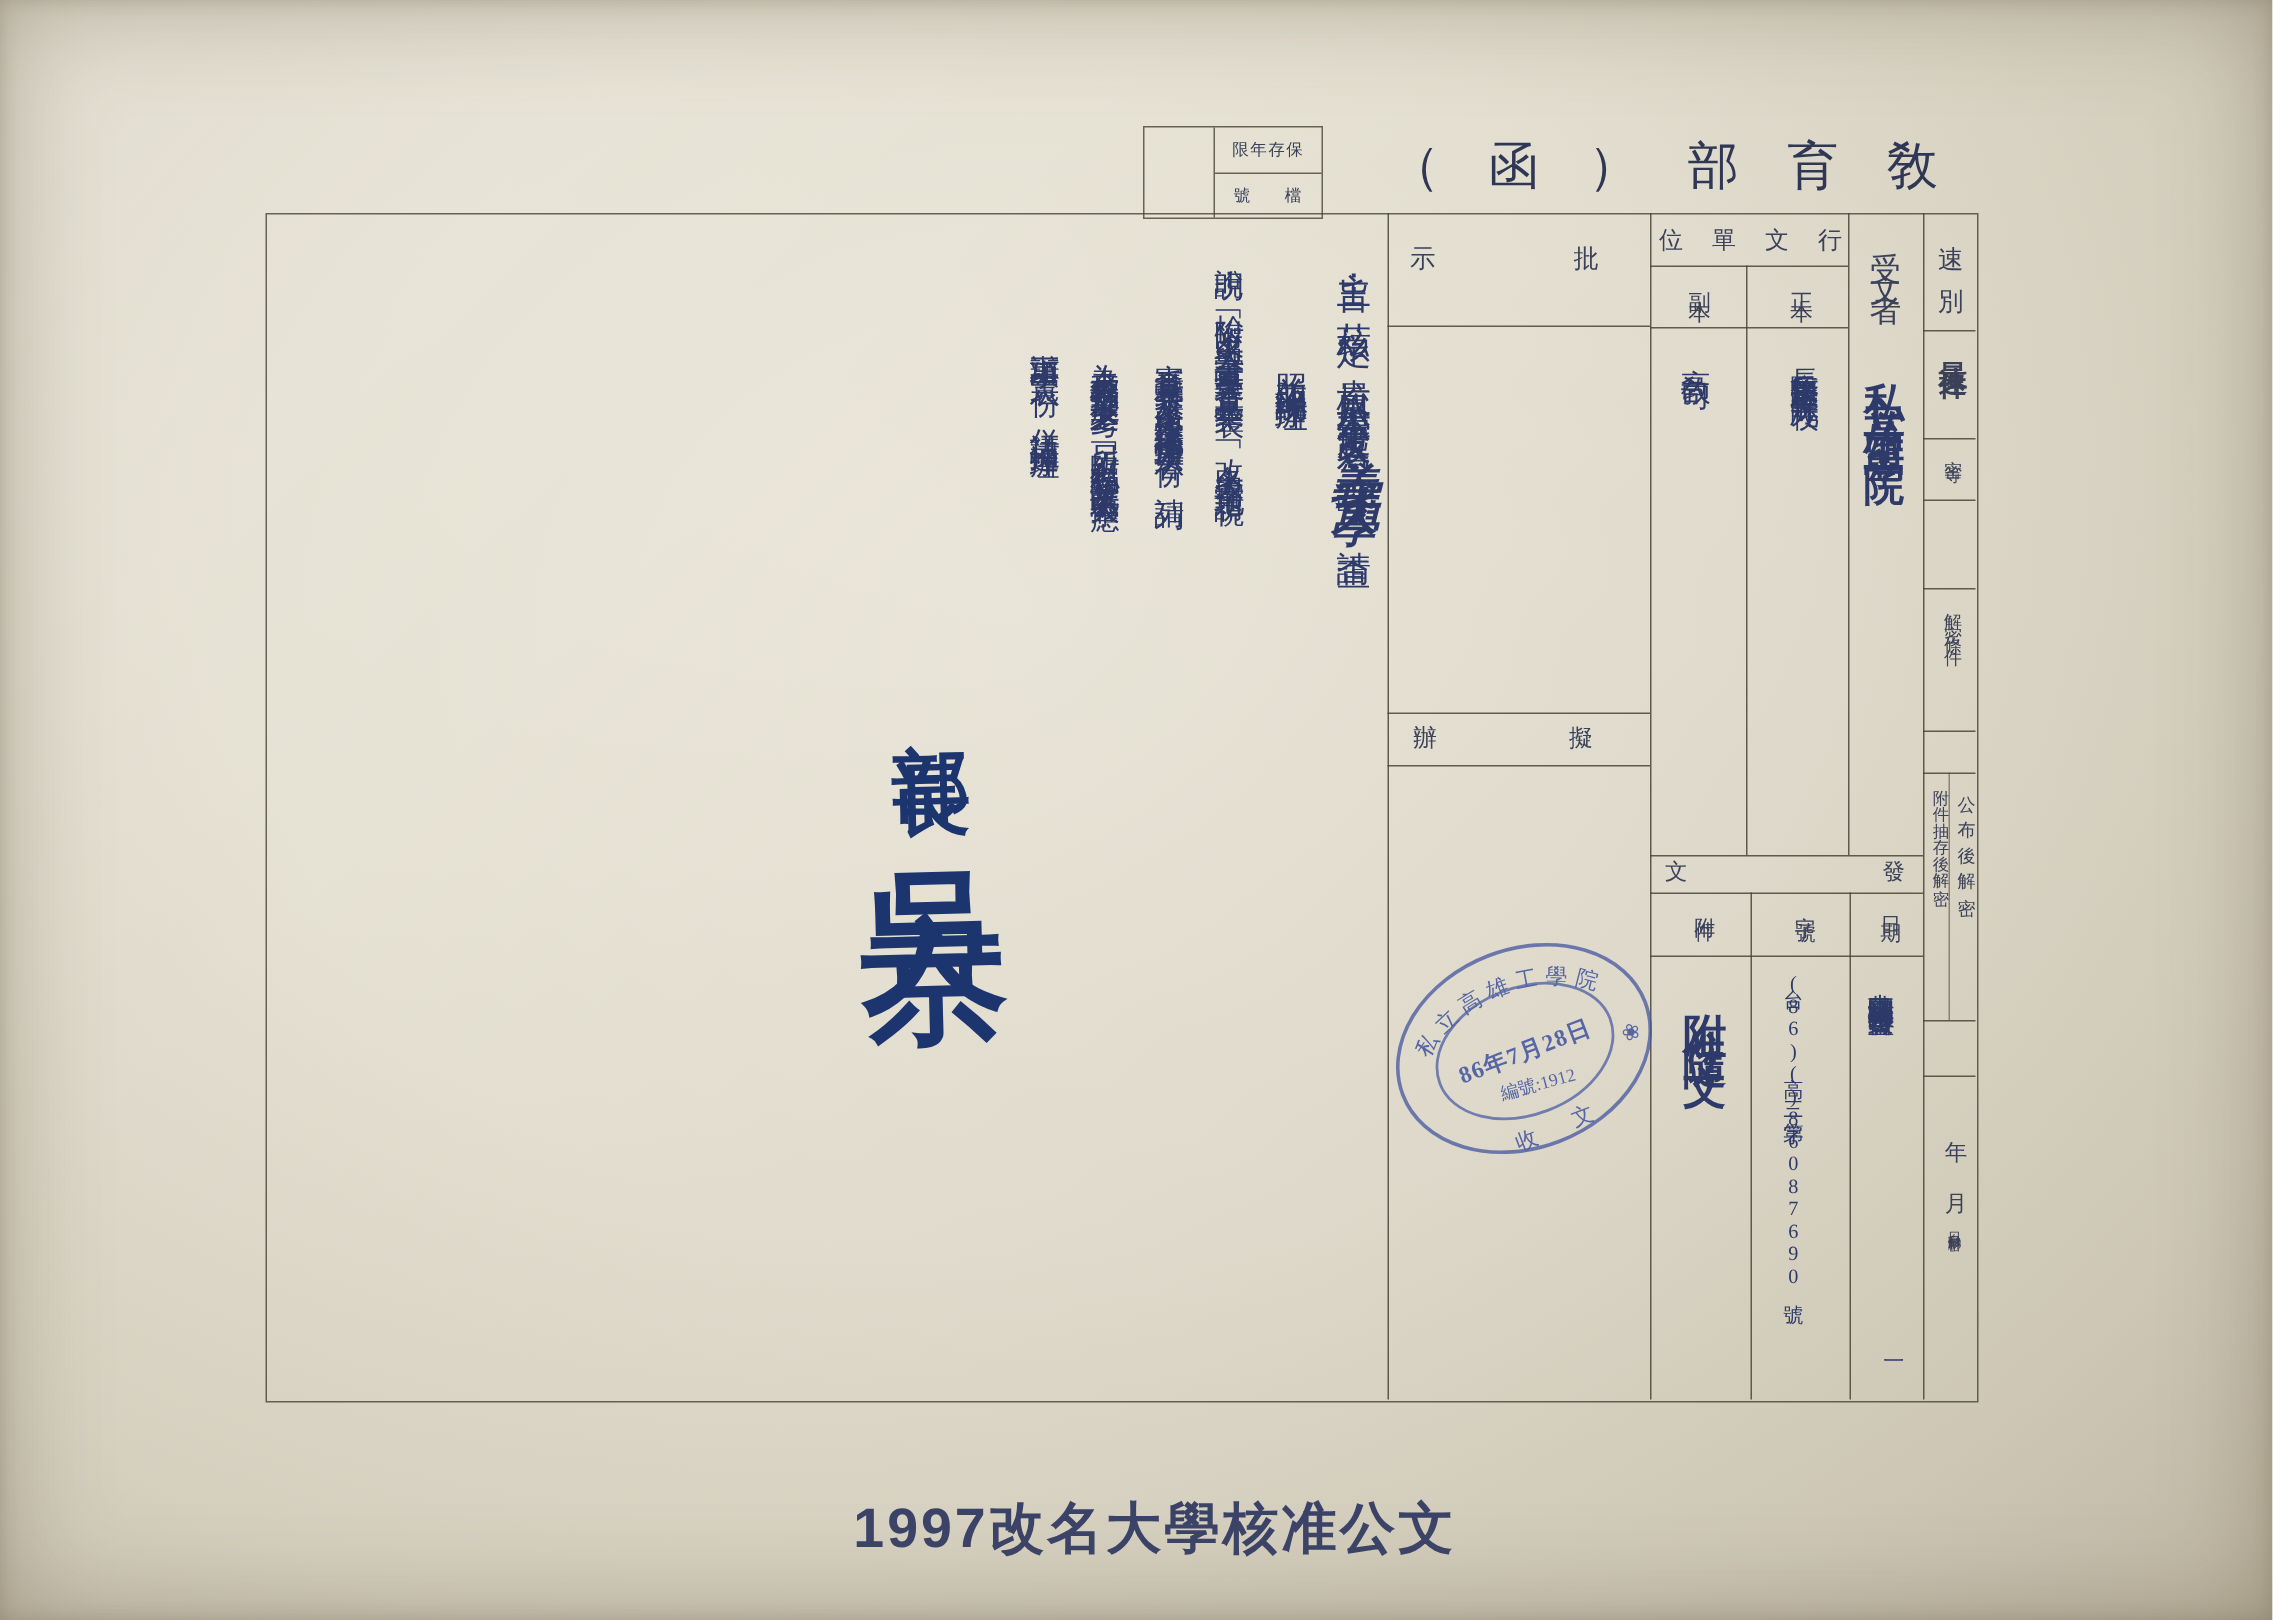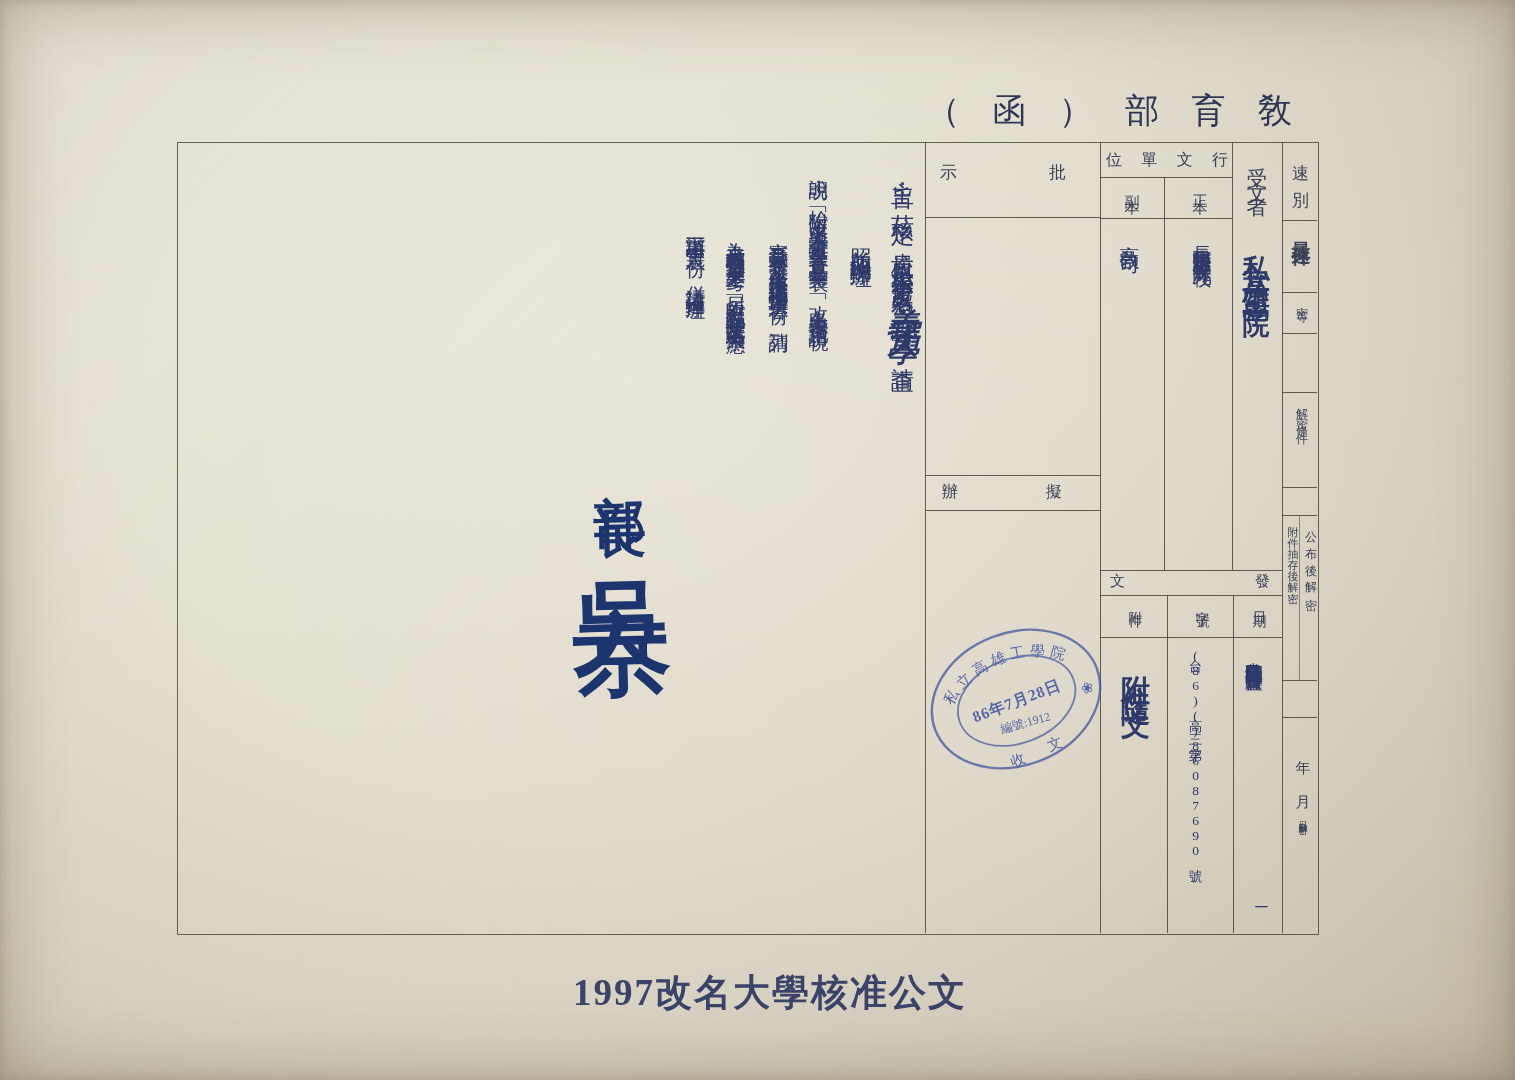--- a/index.html
+++ b/index.html
@@ -19,22 +19,22 @@
   .htext{position:absolute; font-family:"Liberation Serif", serif; white-space:pre;}
   .print{color:#3b4158;}
   .hand{color:#2d3a6a;}
   .flexbetween{display:flex; justify-content:space-between; align-items:center;}
   .school{font-size:31px; font-style:italic; letter-spacing:9px; font-weight:600;}
   .sig{color:#1c356f; font-weight:700; transform:rotate(-1.5deg);}
   .sig .t{font-size:52px; letter-spacing:16px;}
   .sig .n1{font-size:98px; margin-top:20px;}
   .sig .n2{font-size:90px; margin-top:28px;}
   .stampwrap{position:absolute; left:924px; top:616px; width:184px; height:166px; transform:rotate(-21deg); opacity:.88;}
-  .caption{position:absolute; left:470px; top:968px; width:600px; text-align:center;
-    font-size:37px; font-weight:600; letter-spacing:2px; color:#3b4468; font-family:Liberation Serif, serif;}
+  .caption{position:absolute; left:470px; top:994px; width:600px; text-align:center;
+    font-size:37px; font-weight:600; letter-spacing:2px; color:#3b4468; font-family:Liberation Sans, sans-serif;}
   .tablebox{position:absolute; left:177px; top:142px; width:1140px; height:791px; border:1.3px solid rgba(70,66,52,.8);}
   .filebox{position:absolute; left:762px; top:84px; width:118px; height:60px; border:1px solid rgba(70,66,52,.8); display:flex;}
   .filebox .l{width:46px; border-right:1px solid rgba(70,66,52,.8);}
   .filebox .r{flex:1; display:flex; flex-direction:column;}
   .filebox .r div{flex:1; display:flex; align-items:center; justify-content:center; font-size:11px; color:#3b4158; letter-spacing:1px;}
   .filebox .r .top{border-bottom:1px solid rgba(70,66,52,.8);}
 </style>
 </head>
 <body>
 
@@ -43,20 +43,31 @@
 
   <div class="htext flexbetween" style="left:926px; top:88px; width:366px; font-size:34px; color:#2f3754;">
     <span>（</span>
     <span>函</span>
     <span>）</span>
     <span>部</span>
     <span>育</span>
     <span>敎</span>
   </div>
 
+  <div class="filebox">
+    <div class="l"></div>
+    <div class="r">
+      <div class="top">限年存保</div>
+      <div>
+        <span>號</span>
+        <span style="width:22px"></span>
+        <span>檔</span>
+      </div>
+    </div>
+  </div>
 
   <div class="tablebox"></div>
 
   <div class="ln" style="left:925px; top:142px; width:1px; height:791px;"></div>
   <div class="ln" style="left:1100px; top:142px; width:1px; height:791px;"></div>
   <div class="ln" style="left:1282px; top:142px; width:1px; height:791px;"></div>
   <div class="ln" style="left:1164px; top:177px; width:1px; height:393px;"></div>
   <div class="ln" style="left:1232px; top:142px; width:1px; height:428px;"></div>
   <div class="ln" style="left:1167px; top:595px; width:1px; height:338px;"></div>
   <div class="ln" style="left:1233px; top:595px; width:1px; height:338px;"></div>

